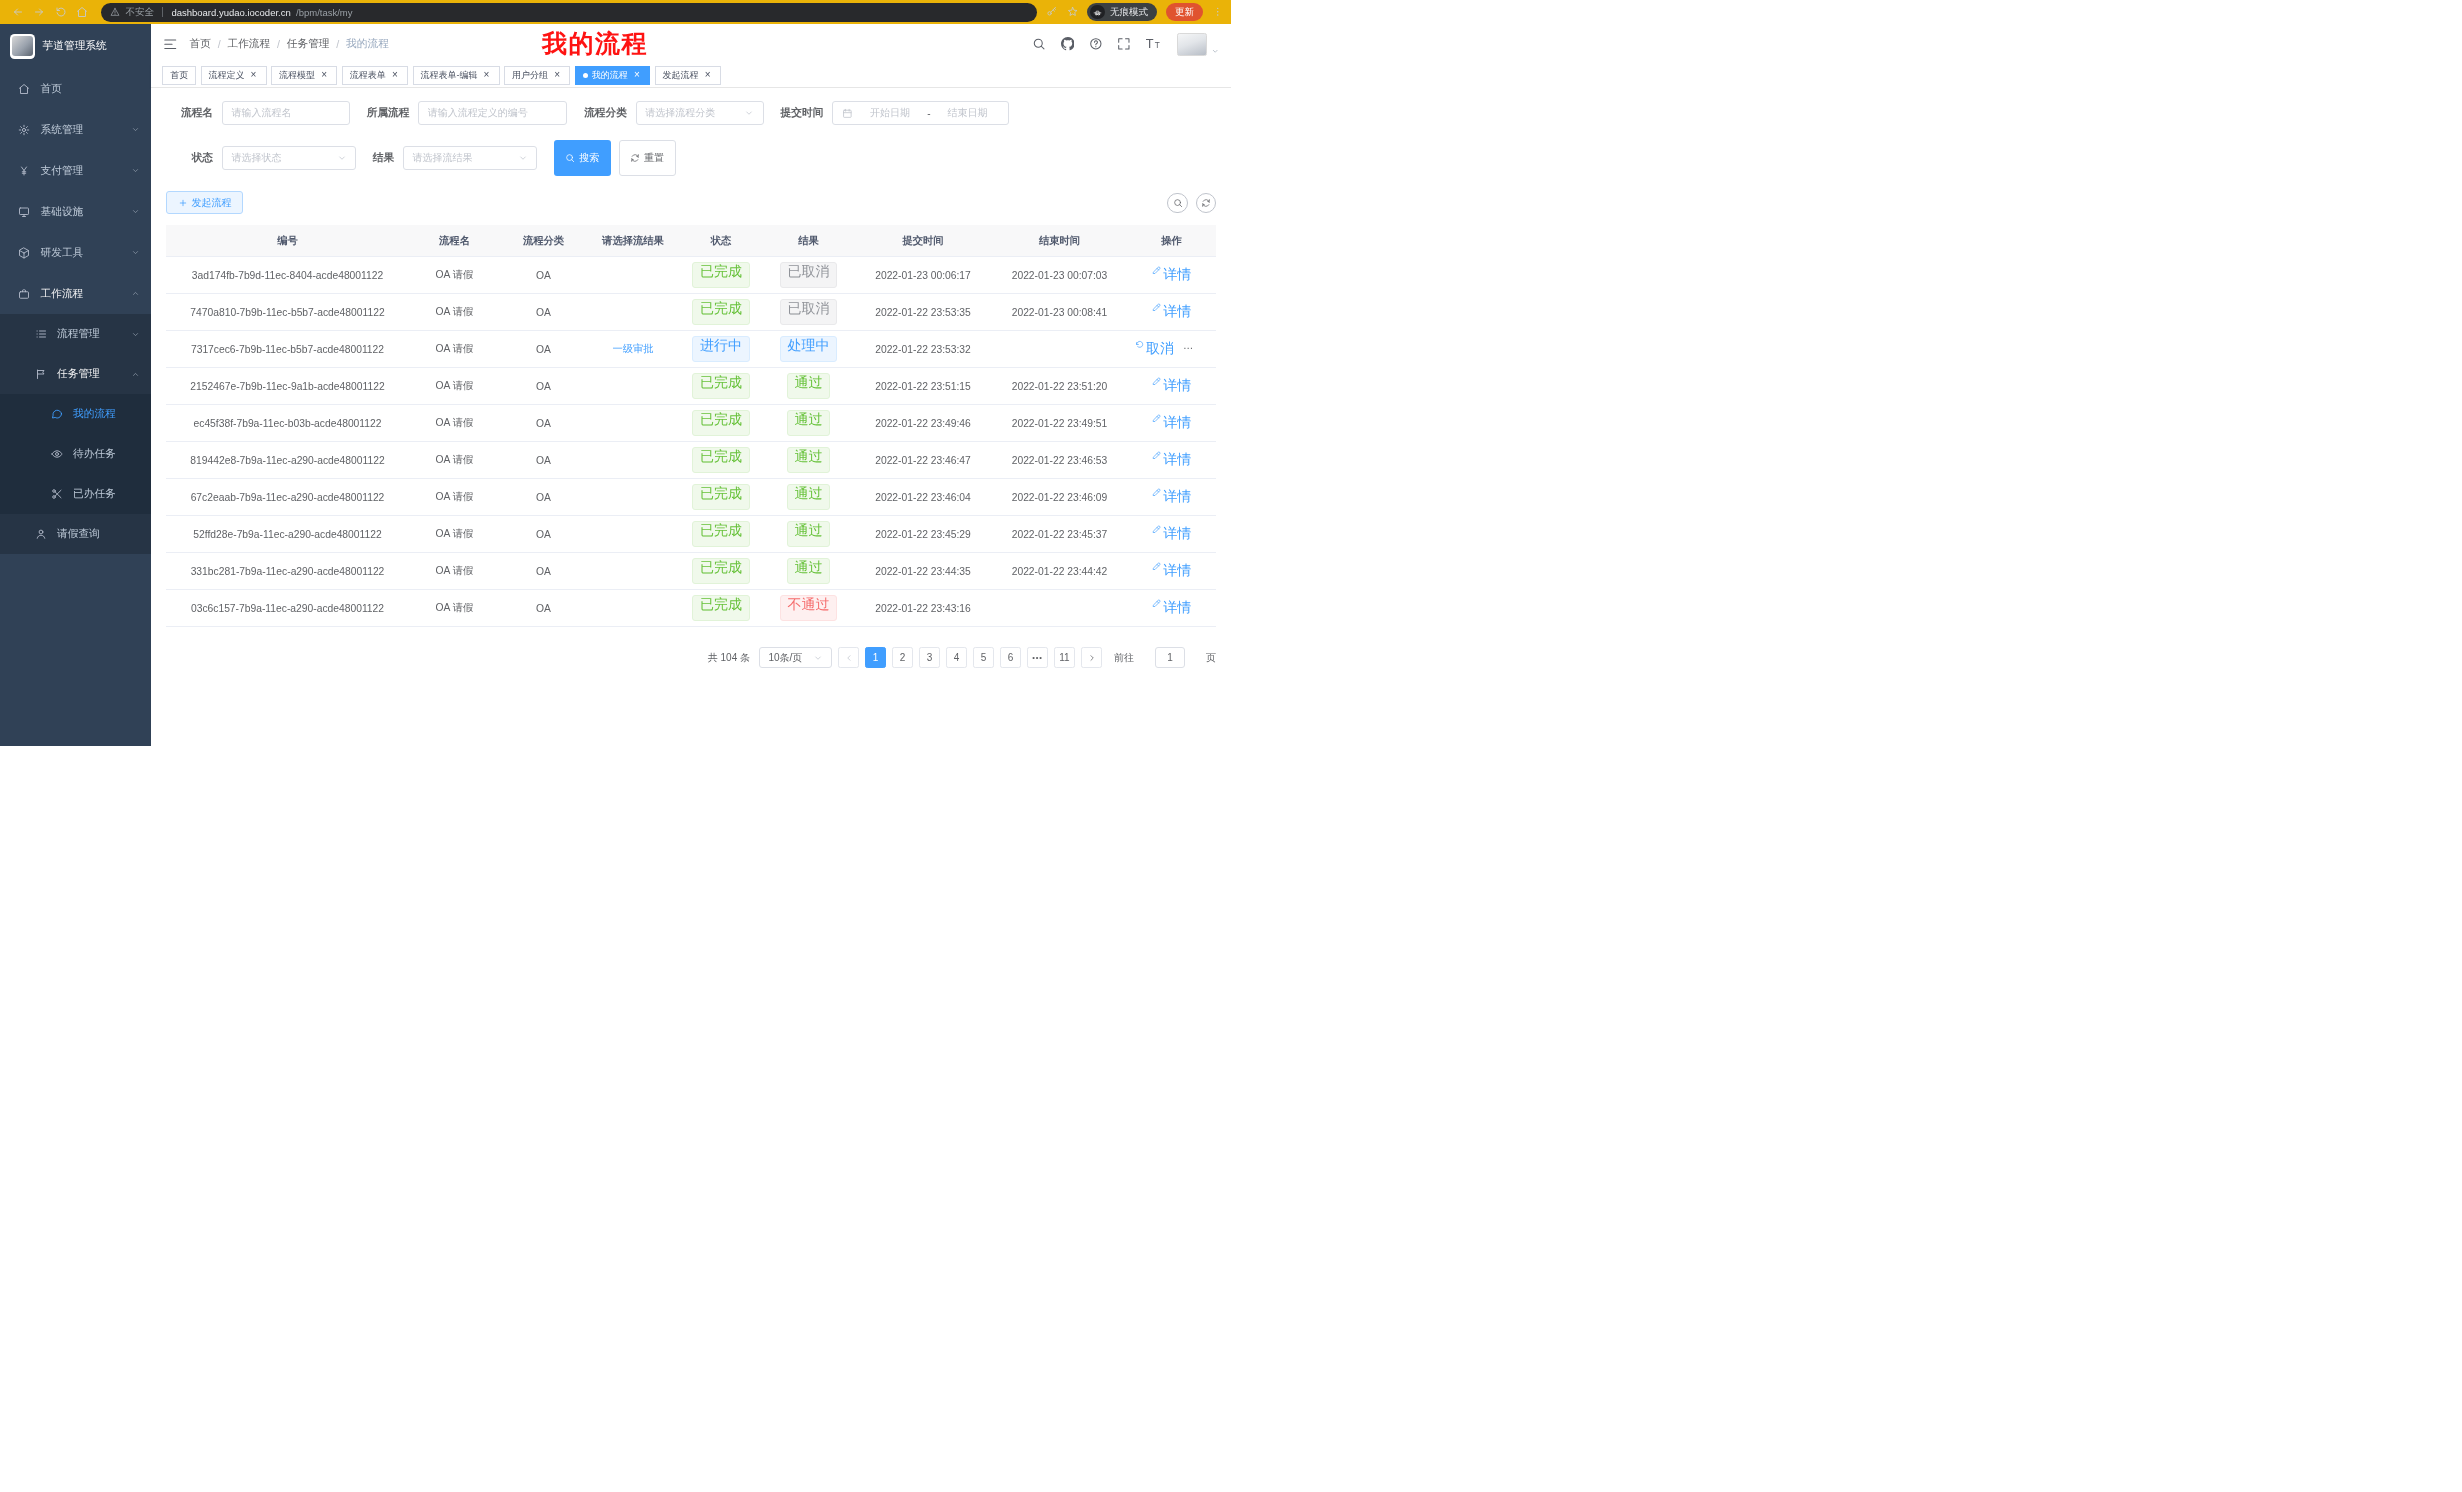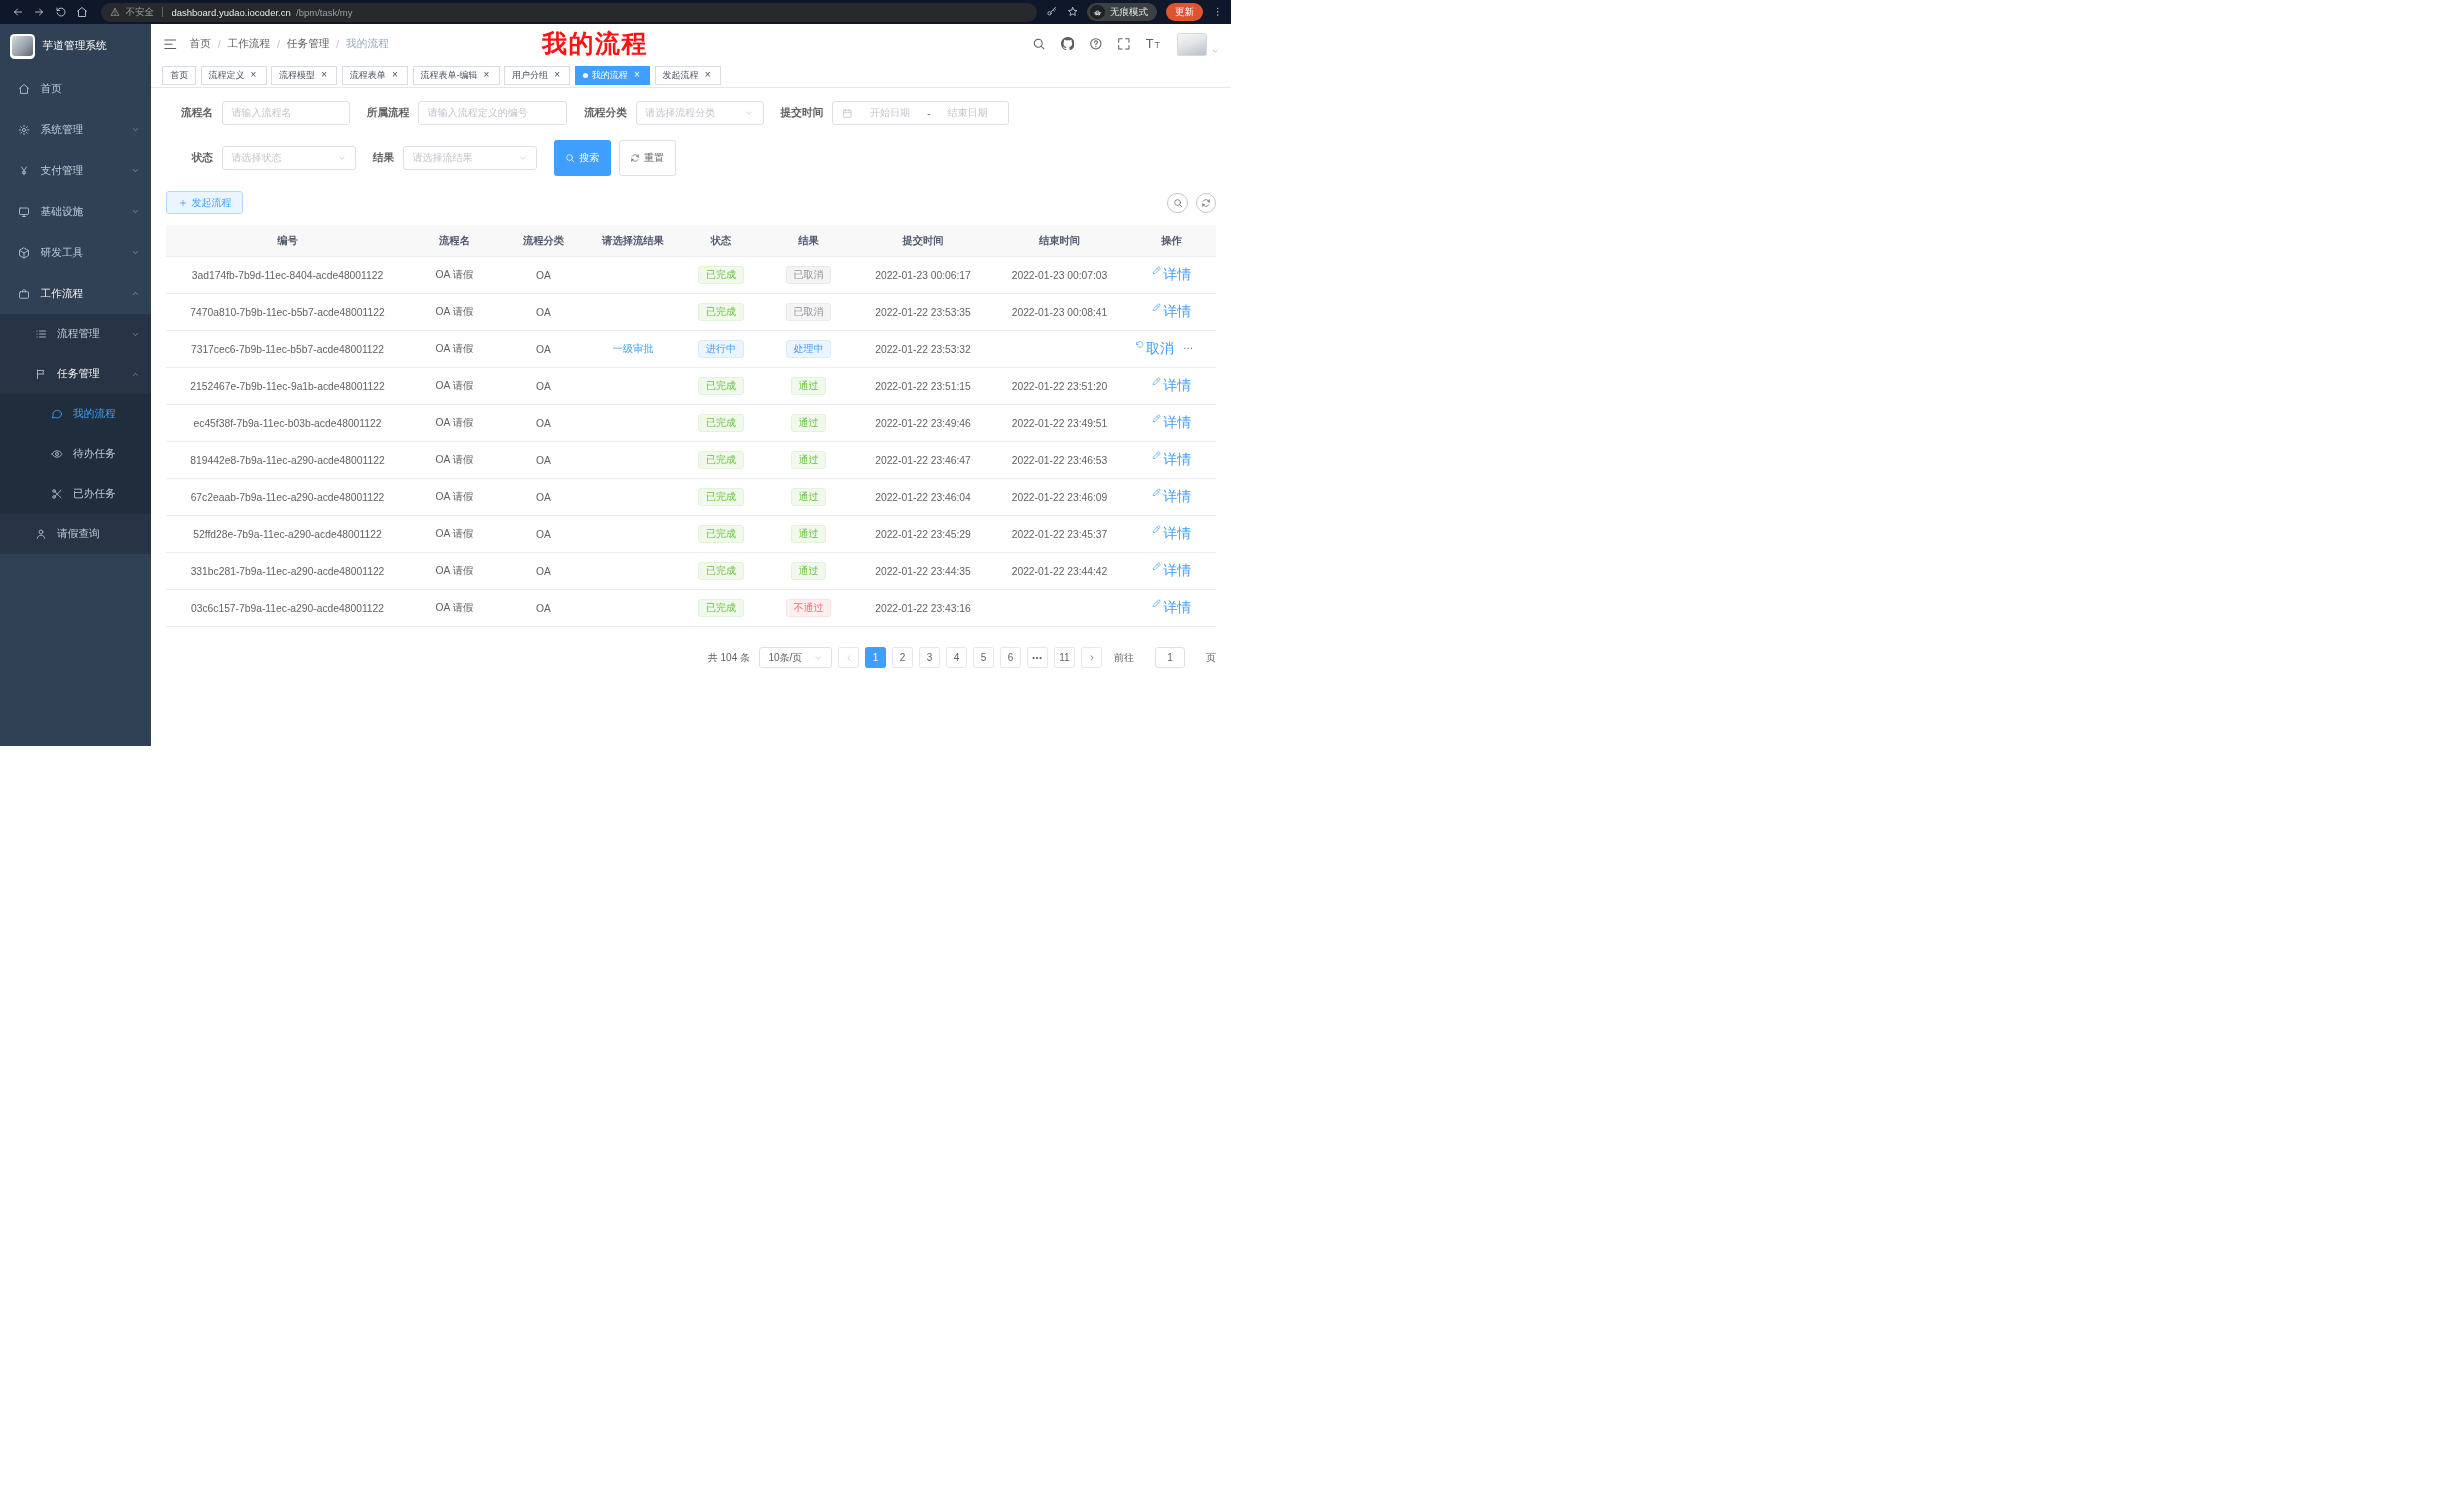--- a/index.html
+++ b/index.html
@@ -3,21 +3,21 @@
 <meta charset="utf-8">
 <title>我的流程</title>
 <style>
   *{box-sizing:border-box;margin:0;padding:0}
   html,body{width:1231px;height:746px}
   body{font-family:"Liberation Sans","DejaVu Sans",sans-serif;background:#fff;overflow:hidden;position:relative;font-size:10.7px;color:#606266}
   .icon{display:inline-flex;align-items:center;justify-content:center;line-height:1}
   .icon svg{width:1em;height:1em;display:block;stroke:currentColor;fill:none;stroke-width:1.8;stroke-linecap:round;stroke-linejoin:round}
 
   
-  .browser-bar{height:24px;background:#0f172a;display:flex;align-items:center;padding:0 7.6px;gap:1.5px;color:#c7cacd}
+  .browser-bar{height:24px;background:#eab308;display:flex;align-items:center;padding:0 7.6px;gap:1.5px;color:#c7cacd}
   .nav-btn{width:20px;height:20px;border-radius:50%;display:flex;align-items:center;justify-content:center;color:#c7cacd;font-size:12px;cursor:pointer}
   .omnibox{flex:1;display:flex;align-items:center;height:19px;margin:0 7.6px;padding:0 9px;gap:5.3px;font-size:9.5px;color:#9aa0a6;background:#28292c;border-radius:10px}
   .omni-divider{width:0.8px;height:10px;background:#5f6368;margin:0 3px}
   .omni-host{color:#e8eaed}
   .omni-path{color:#9aa0a6}
   .chrome-right{display:flex;align-items:center;gap:9px}
   .chrome-icon{font-size:11.4px;color:#c7cacd;cursor:pointer}
   .incog-pill{display:flex;align-items:center;gap:5.3px;background:#3c4043;border-radius:10px;height:18px;padding:0 9px 0 3px;color:#e8eaed;font-size:9.5px}
   .incog-circle{width:14.5px;height:14.5px;border-radius:50%;background:#202124;display:flex;align-items:center;justify-content:center;font-size:9px;color:#fff}
   .update-pill{background:#e0532f;color:#fff;font-size:9.5px;height:17.5px;border-radius:9px;padding:0 9px;display:flex;align-items:center;cursor:pointer}
@@ -81,21 +81,21 @@
   .btn-default{border-color:#dcdfe6;color:#606266}
   .btn-plain{background:#ecf5ff;color:#409eff;border-color:#b3d8ff;height:23px}
   .toolbar{display:flex;align-items:center;justify-content:space-between;margin-bottom:10.7px}
   .toolbar-right{display:flex;align-items:center;gap:7.6px}
   .circle-btn{width:20.5px;height:20.5px;border-radius:50%;border:0.8px solid #c0c4cc;display:flex;align-items:center;justify-content:center;color:#606266;font-size:10px;cursor:pointer;background:#fff}
 
   
   table{width:100%;border-collapse:collapse;table-layout:fixed;font-size:10.3px}
   thead th{background:#f8f8f9;height:32px;font-weight:700;color:#515a6e;border-bottom:0.8px solid #ebeef5;text-align:center;white-space:nowrap}
   tbody td{height:37px;text-align:center;color:#606266;border-bottom:0.8px solid #ebeef5;white-space:nowrap;overflow:hidden;text-overflow:ellipsis;padding:0 3px}
-  .el-tag{display:inline-block;height:18px;line-height:16.7px;padding:0 6.8px;border-radius:3px;font-size:10px;border:0.8px solid transparent}
+  .el-tag{display:inline-block;height:26px;line-height:16.7px;padding:0 6.8px;border-radius:3px;font-size:14px;border:0.8px solid transparent}
   .tag-success{color:#67c23a;background:#f0f9eb;border-color:#e1f3d8}
   .tag-info{color:#909399;background:#f4f4f5;border-color:#e9e9eb}
   .tag-primary{color:#409eff;background:#ecf5ff;border-color:#d9ecff}
   .tag-danger{color:#f56c6c;background:#fef0f0;border-color:#fde2e2}
   .task-link{color:#409eff;cursor:pointer;text-decoration:none}
   .op-link{color:#409eff;display:inline-flex;align-items:flex-start;gap:2.3px;margin:0 4.6px;cursor:pointer;font-size:14px;text-decoration:none}
   .op-link .icon{font-size:9px}
 
   
   .pagination{display:flex;align-items:center;justify-content:flex-end;margin-top:20px;gap:6px;font-size:10px;color:#606266}

